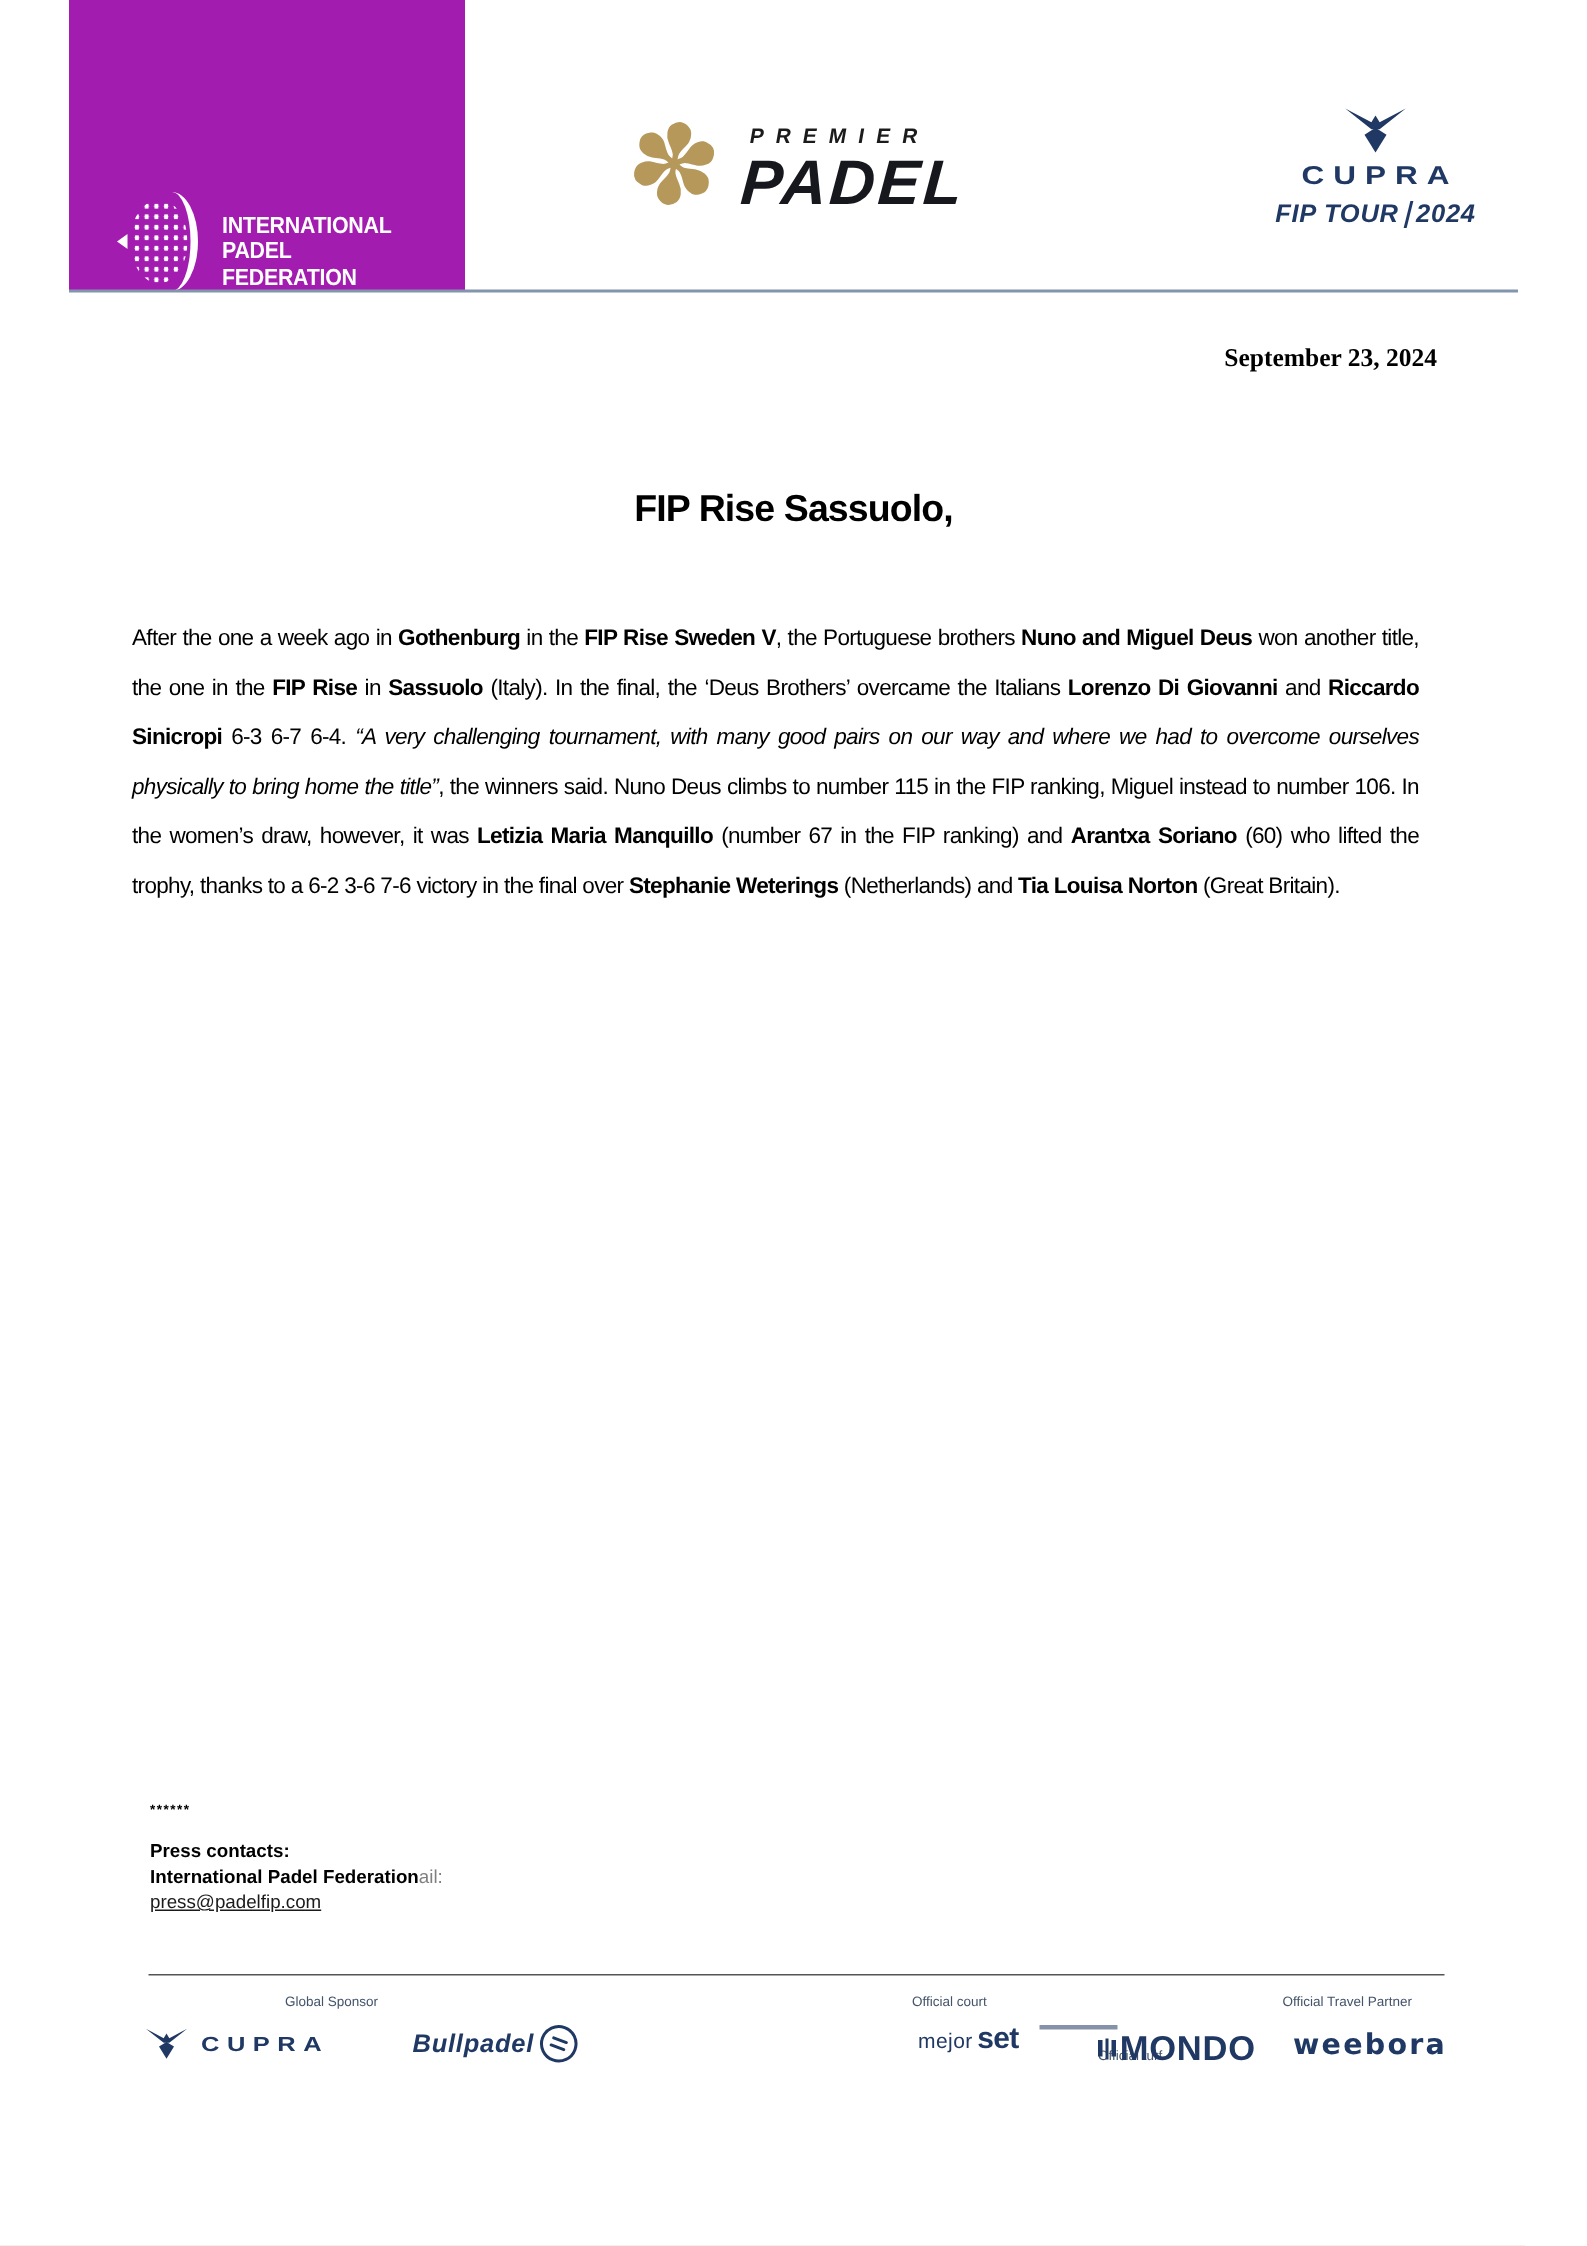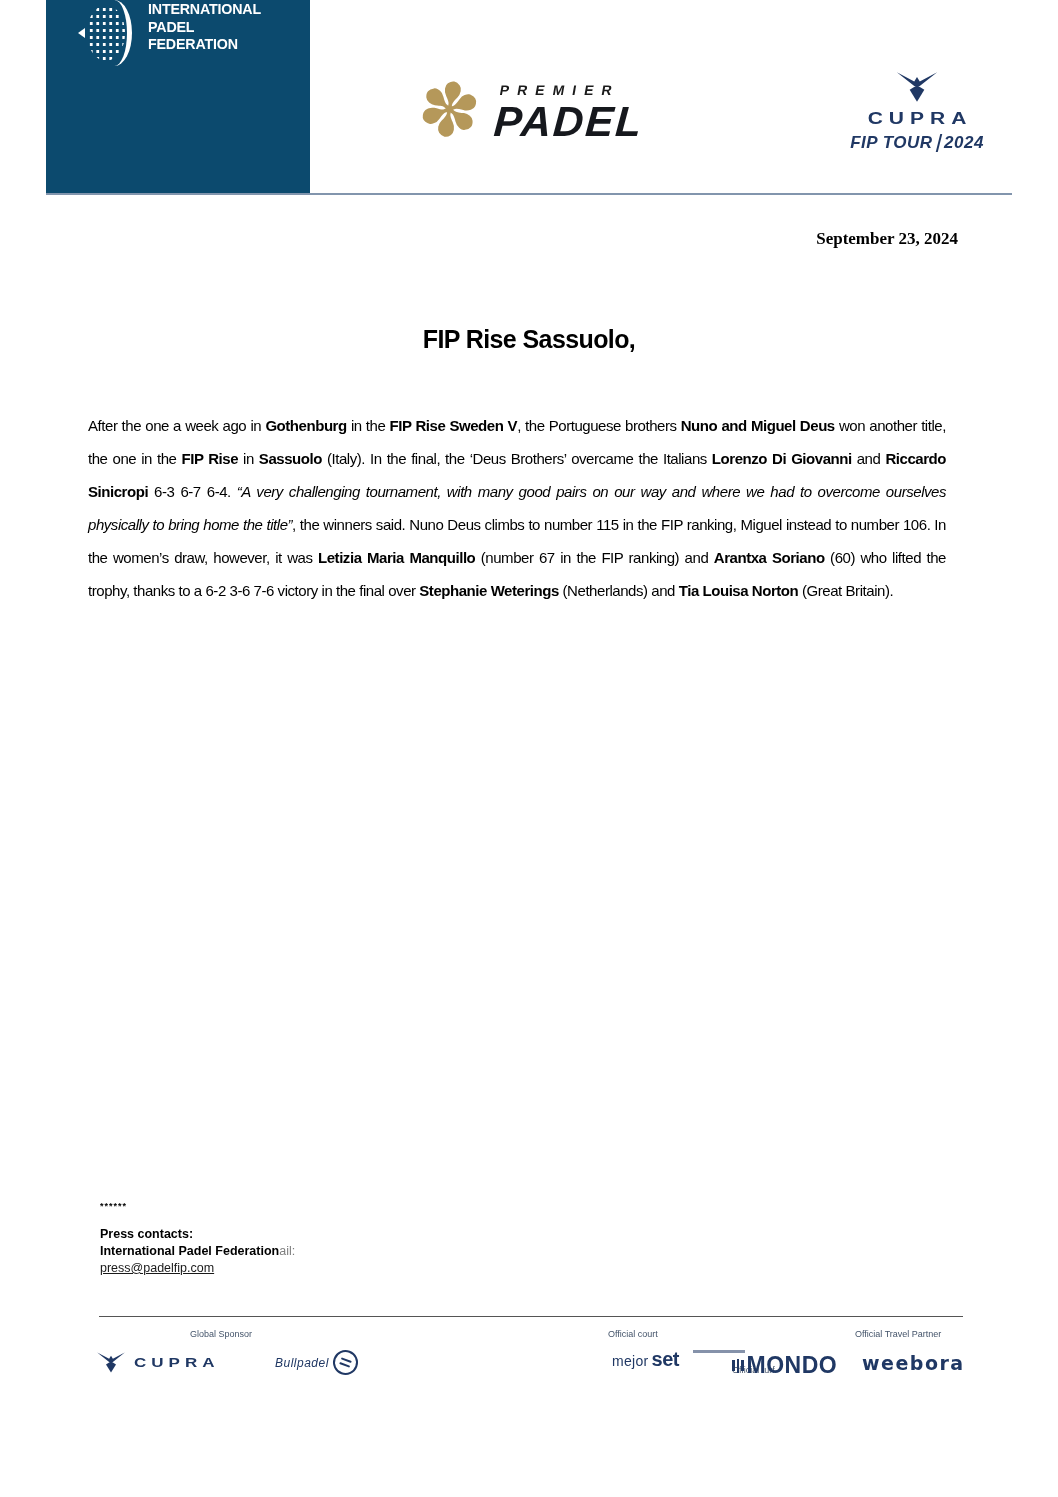--- a/index.html
+++ b/index.html
@@ -5,21 +5,21 @@
   html,body{margin:0;padding:0;background:#e8e8e8;}
   .page{
     position:relative;width:1058px;height:1497px;margin:0 auto;
     background:#ffffff;overflow:hidden;
     font-family:"Liberation Sans", sans-serif;color:#000;
   }
 
   
   .ipf-box{
     position:absolute;left:46px;top:0;width:264px;height:194px;
-    background:#0c4a6e;display:flex;align-items:flex-start;justify-content:center;gap:11px;
+    background:#a21caf;display:flex;align-items:flex-end;justify-content:center;gap:11px;
   }
   .ipf-icon{position:relative;width:52px;height:66px;flex:0 0 auto;}
   .ipf-tri{position:absolute;left:-7px;top:28px;width:0;height:0;
     border-top:5px solid transparent;border-bottom:5px solid transparent;border-right:7px solid #fff;}
   .ipf-dots{position:absolute;left:2px;top:5px;width:38px;height:56px;border-radius:50%;
     background-image:radial-gradient(#fff 1.5px, transparent 1.7px);background-size:6.5px 7px;background-position:1px 1px;}
   .ipf-arc{position:absolute;left:12px;top:0;width:30px;height:66px;border-right:5px solid #fff;border-radius:50%;}
   .ipf-text{display:flex;flex-direction:column;font-weight:700;color:#fff;
     font-size:15.5px;line-height:17.5px;letter-spacing:-0.2px;transform:scaleX(0.92);transform-origin:left center;}
 
@@ -58,21 +58,21 @@
   
   .sponsor-rule{position:absolute;left:99px;top:1316px;width:864px;height:1px;background:#555;}
   .sp-label{position:absolute;font-size:9px;color:#44546a;text-align:left;}
   .sp-logo{position:absolute;display:flex;align-items:center;color:#203864;}
 
   .cupra-s{left:96px;top:1352px;gap:8px;}
   .cupra-s .cupra-emblem{width:30px;height:21px;margin:0;}
   .cupra-s-name{font-size:17px;font-weight:700;letter-spacing:5px;transform:scaleY(0.8);}
 
   .bullpadel{left:275px;top:1350px;gap:4px;}
-  .bp-text{font-size:12px;font-weight:400;font-style:italic;letter-spacing:0.5px;}
+  .bp-text{font-size:17px;font-weight:700;font-style:italic;letter-spacing:0.5px;}
   .bp-circle{position:relative;width:21px;height:21px;border:2.5px solid #203864;border-radius:50%;
     transform:rotate(20deg);display:flex;flex-direction:column;justify-content:center;gap:2.5px;align-items:center;}
   .bp-circle i{display:block;width:11px;height:2.5px;background:#203864;border-radius:2px;}
 
   .mejorset{left:612px;top:1348px;align-items:flex-start;}
   .ms-row{display:flex;align-items:baseline;gap:3px;}
   .ms-1{font-size:14px;font-weight:400;letter-spacing:0.3px;}
   .ms-2{font-size:20px;font-weight:800;letter-spacing:-0.5px;}
   .ms-bar{width:52px;height:3px;background:#203864;opacity:0.55;margin:2px 0 0 14px;}
 

